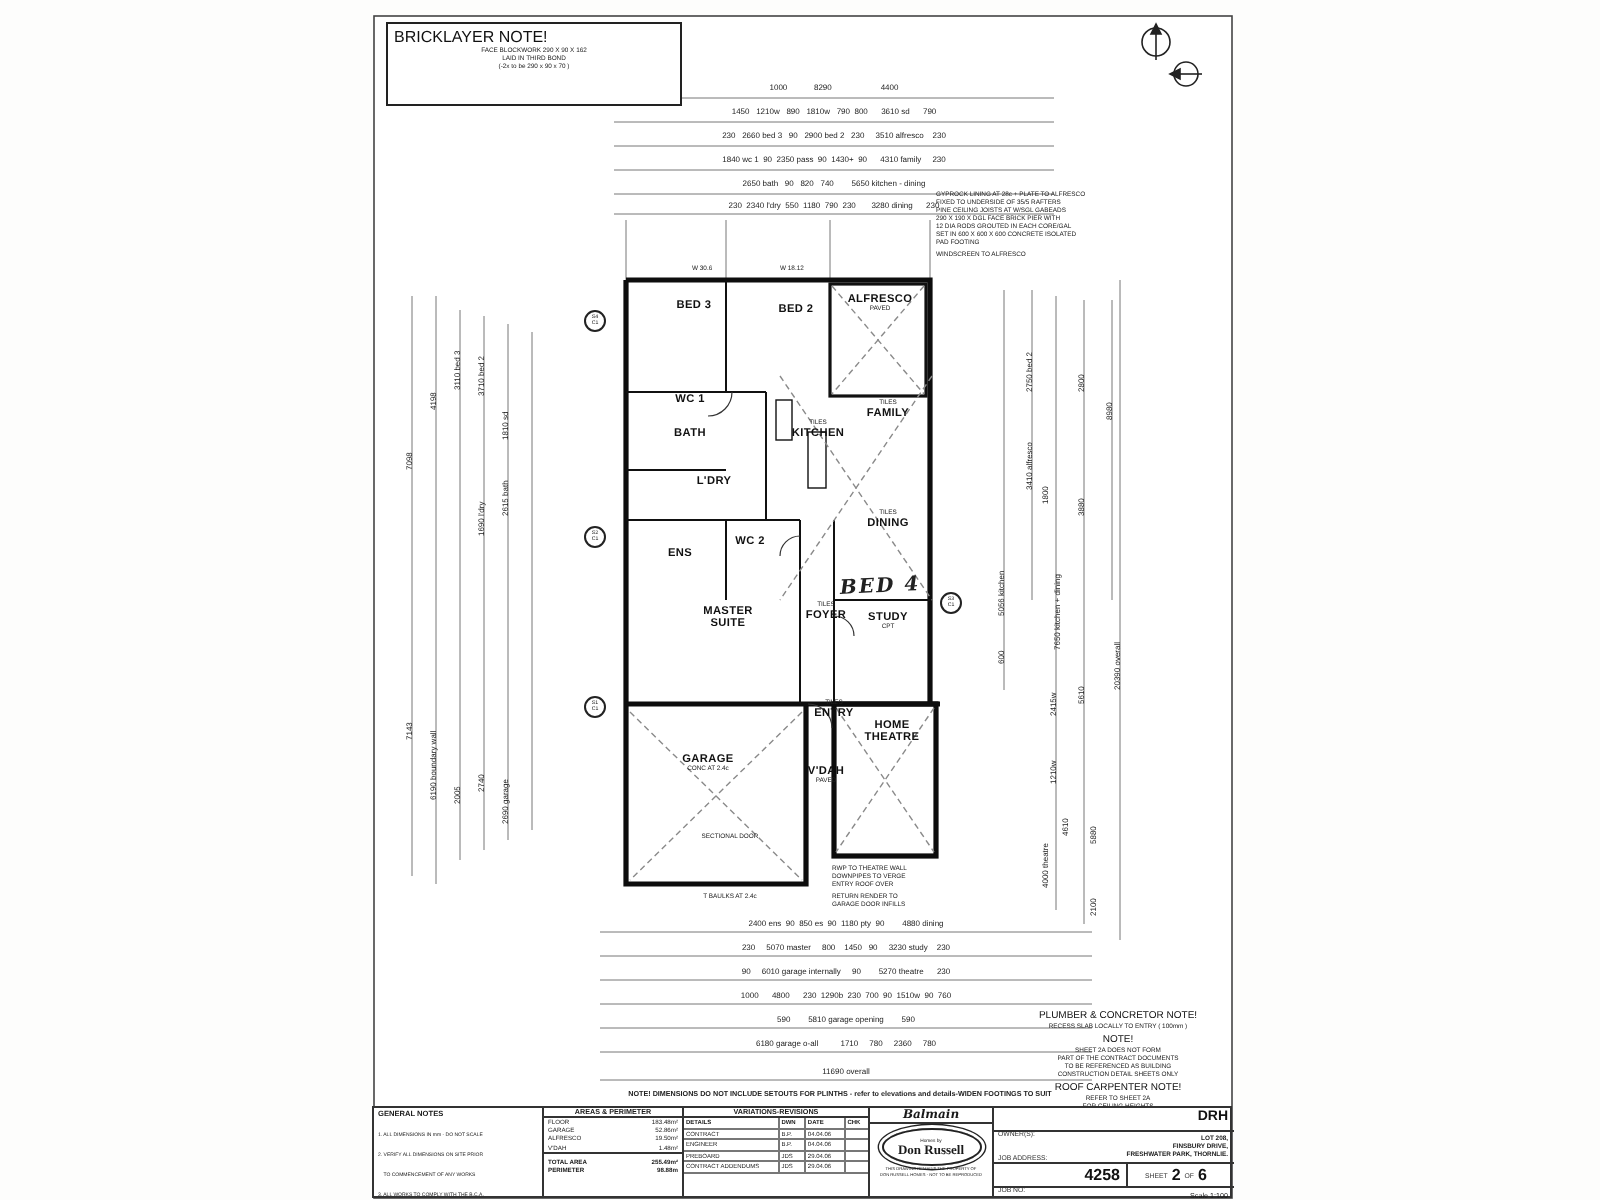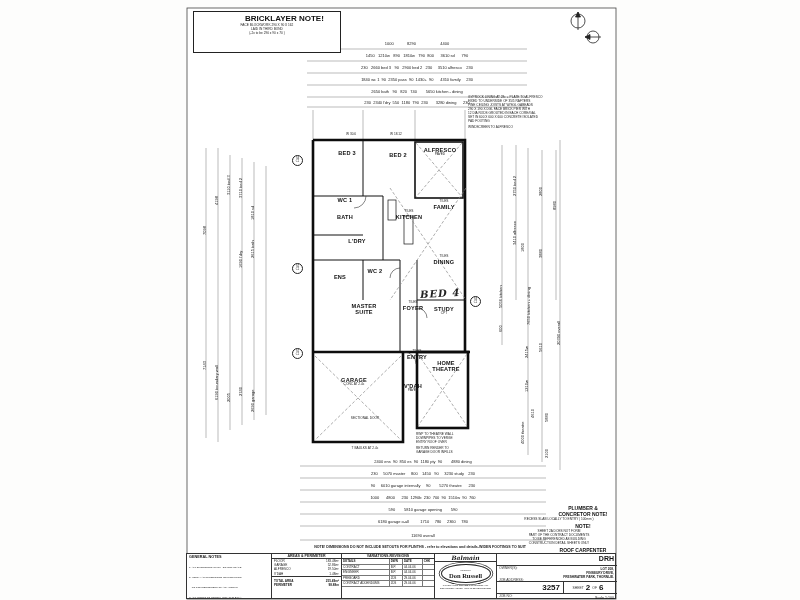--- a/index.html
+++ b/index.html
@@ -4,21 +4,21 @@
 <style>
   html,body{margin:0;padding:0;}
   body{width:800px;height:600px;background:#fdfdfc;position:relative;
        font-family:"Liberation Sans",sans-serif;color:#1a1a1a;overflow:hidden;}
   .abs{position:absolute;}
   .dim{font-size:4px;color:#222;white-space:pre;text-align:center;line-height:1;}
   .vt{transform:rotate(-90deg);transform-origin:0 0;white-space:nowrap;font-size:4px;color:#222;line-height:1;}
   .room{font-size:5.6px;font-weight:bold;letter-spacing:.2px;text-align:center;white-space:pre-line;line-height:1.15;color:#111;}
   .sub{font-size:3.2px;font-weight:normal;text-align:center;color:#222;line-height:1.1;}
   .tiny{font-size:3.2px;line-height:1.25;color:#222;}
-  .note-title{font-weight:bold;color:#111;margin-left:48px;}
+  .note-title{font-weight:normal;color:#111;}
   .marker{width:9px;height:9px;border:.7px solid #222;border-radius:50%;font-size:2.6px;
           display:flex;flex-direction:column;align-items:center;justify-content:center;line-height:1;background:#fff;}
   .tb{border:.7px solid #333;box-sizing:border-box;}
   .tb-cell{box-sizing:border-box;border-right:.7px solid #333;position:absolute;top:0;bottom:0;}
   .arow{display:flex;justify-content:space-between;font-size:3.1px;line-height:1.35;padding:0 2px;}
   .vrow{display:flex;font-size:3px;line-height:1.5;border-bottom:.4px solid #777;}
   .vrow span{padding:0 1px;border-right:.4px solid #777;}
   .lbl{font-size:3.4px;color:#333;}
   .big{font-weight:bold;color:#111;}
   .handwrite{font-family:"DejaVu Serif",serif;font-style:italic;font-weight:bold;font-size:10px;
@@ -382,21 +382,21 @@
       <span class="lbl">JOB ADDRESS:</span>
       <div style="position:absolute;right:3px;top:1px;text-align:right;font-size:3.2px;line-height:1.3;font-weight:bold;">
         <div>LOT 208,</div>
         <div>FINSBURY DRIVE,</div>
         <div>FRESHWATER PARK, THORNLIE.</div>
       </div>
     </div>
     <div style="position:relative;height:11px;border-bottom:.6px solid #333;">
       <div style="position:absolute;left:0;top:0;bottom:0;width:62px;border-right:.6px solid #333;padding:1px 2px;">
         <span class="lbl">JOB NO:</span>
-        <span class="big" style="position:absolute;right:3px;top:1px;font-size:8px;">3257</span>
+        <span class="big" style="position:absolute;right:3px;top:1px;font-size:8px;">4258</span>
       </div>
       <div style="position:absolute;left:62px;top:0;bottom:0;right:0;padding:1px 2px;display:flex;align-items:center;gap:2px;justify-content:center;">
         <span class="lbl">SHEET</span>
         <span class="big" style="font-size:8px;">2</span>
         <span class="lbl">OF</span>
         <span class="big" style="font-size:8px;">6</span>
       </div>
     </div>
     <div style="position:relative;height:10px;padding:1px 2px;">
 

